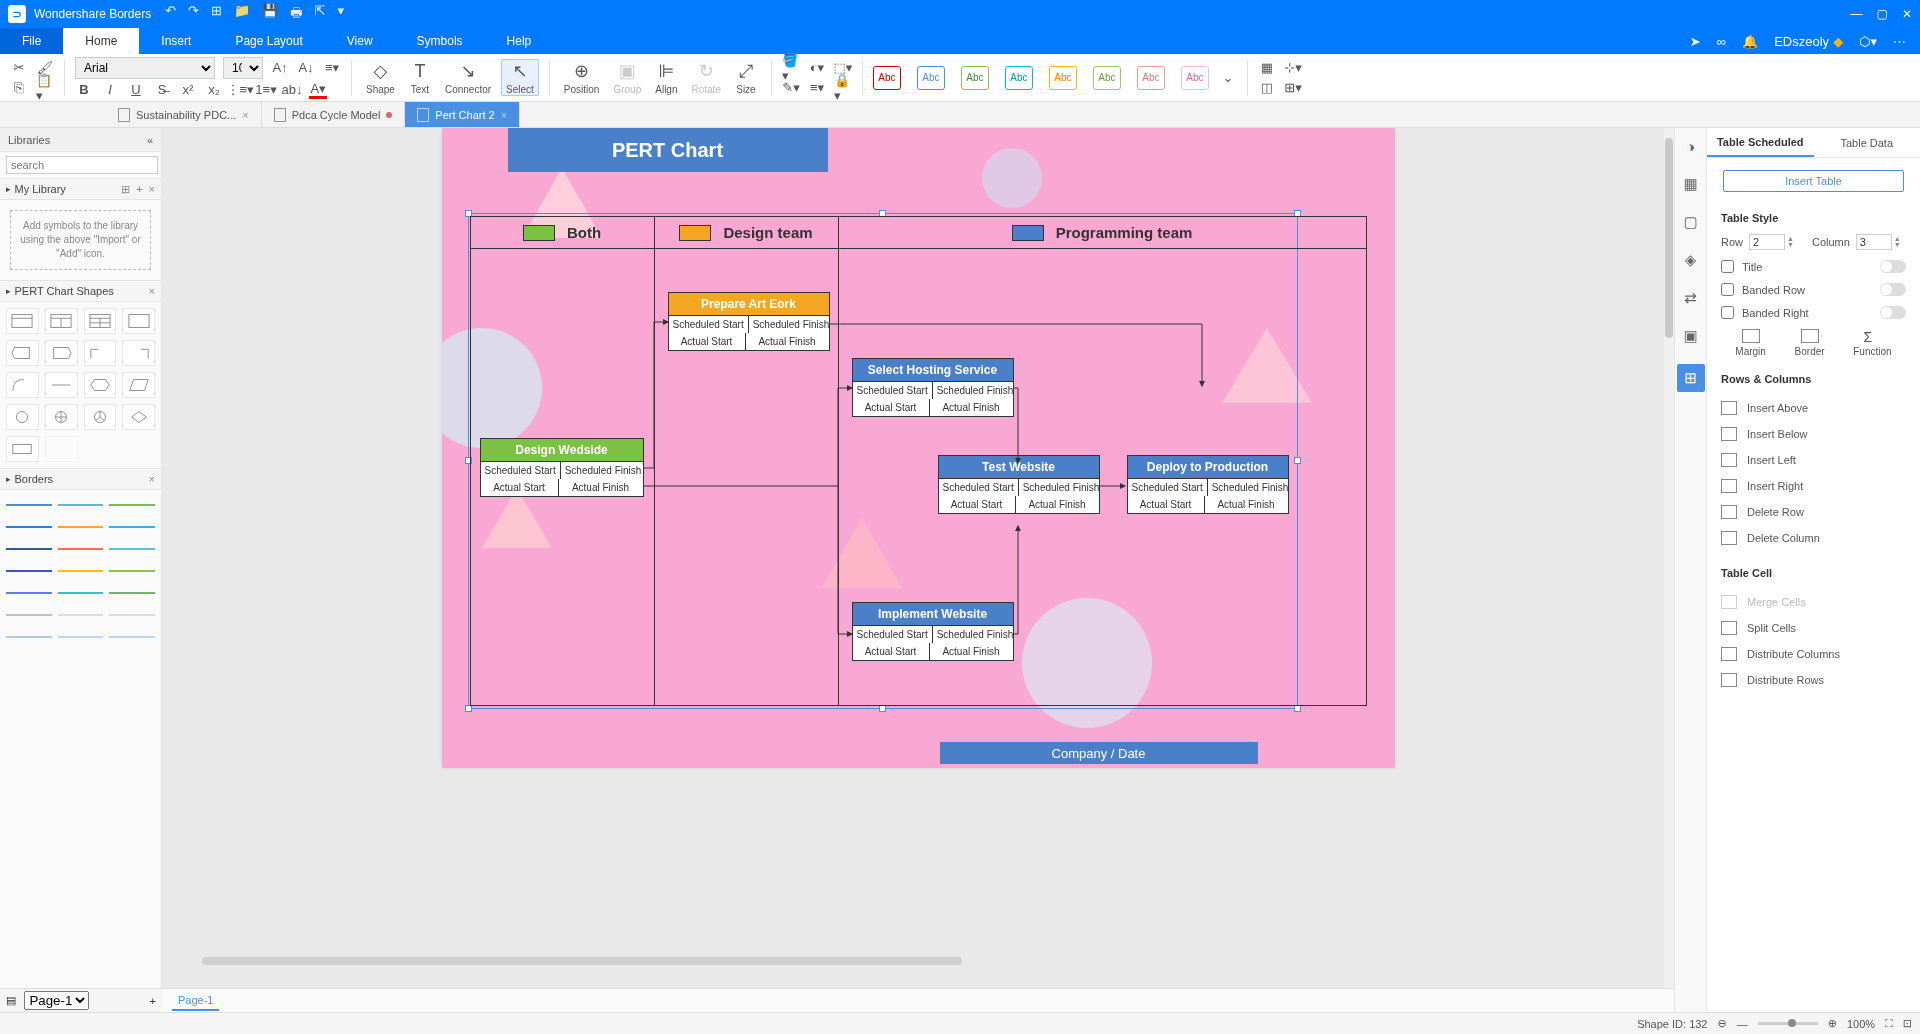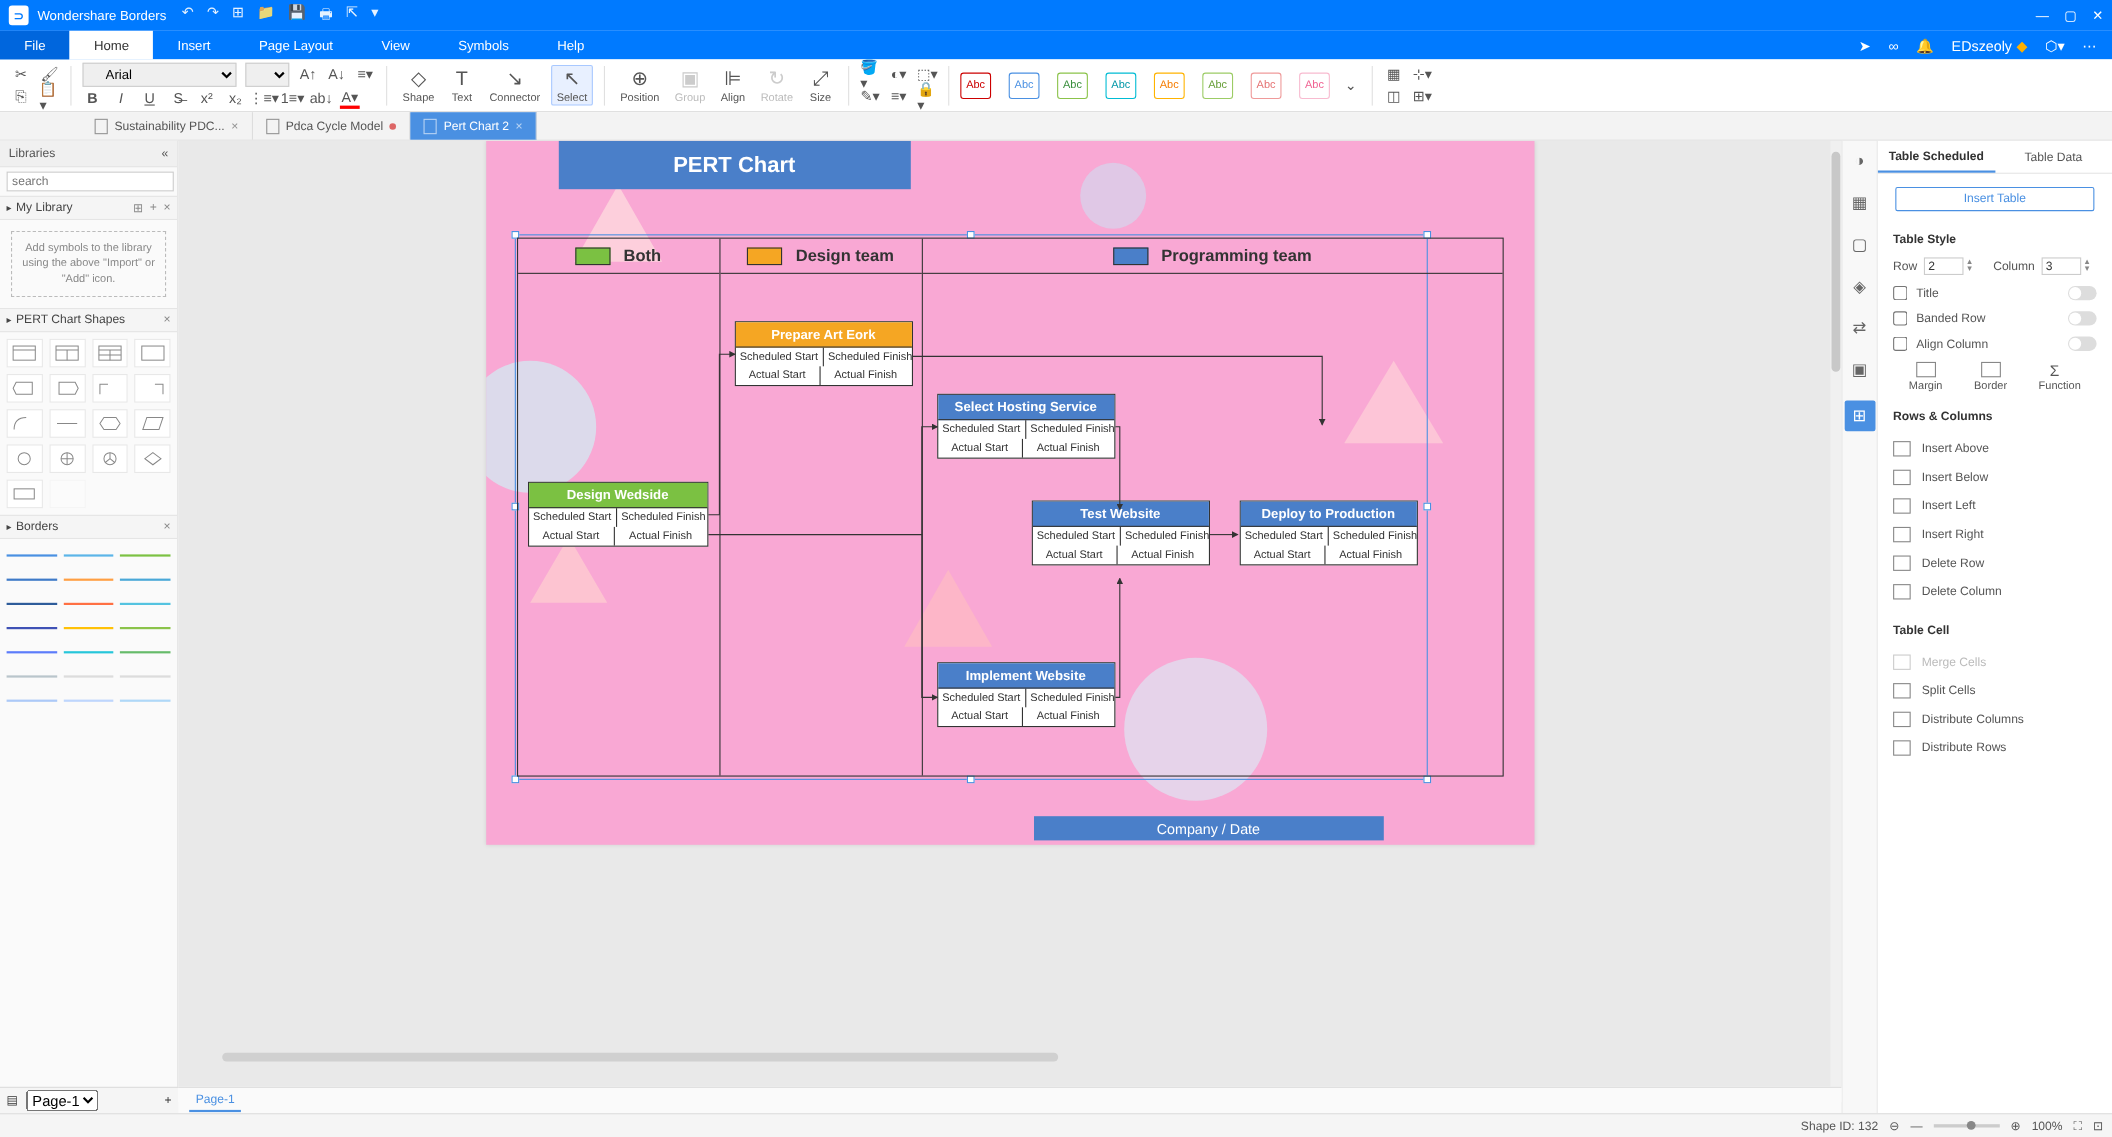--- a/index.html
+++ b/index.html
@@ -24,21 +24,21 @@
 .menubar .right span { font-size: 13px; }
 .menubar .user { font-size: 12px; display: flex; align-items: center; gap: 4px; }
 .menubar .diamond { color: #ffb000; }
 
 
 .ribbon { height: 48px; background: #fff; border-bottom: 1px solid #ddd; display: flex; align-items: center; padding: 0 10px; gap: 6px; }
 .ribbon .group { display: flex; flex-direction: column; gap: 2px; }
 .ribbon .row { display: flex; gap: 8px; align-items: center; }
 .ribbon .sep { width: 1px; height: 36px; background: #e0e0e0; margin: 0 4px; }
 .ribbon .ico { width: 18px; height: 18px; display: inline-flex; align-items: center; justify-content: center; color: #555; cursor: pointer; font-size: 13px; }
-.ribbon select, .ribbon input { border: 1px solid #ccc; font-size: 12px; padding: 2px 16px; }
+.ribbon select, .ribbon input { border: 1px solid #ccc; font-size: 12px; padding: 2px 4px; }
 .ribbon .font-name { width: 140px; }
 .ribbon .font-size { width: 40px; }
 .ribbon .bigtool { display: flex; flex-direction: column; align-items: center; gap: 2px; cursor: pointer; padding: 0 4px; }
 .ribbon .bigtool .bigico { width: 22px; height: 22px; display: flex; align-items: center; justify-content: center; font-size: 18px; color: #555; }
 .ribbon .bigtool .lbl { font-size: 10px; color: #555; }
 .ribbon .bigtool.sel { background: #e8f0ff; border: 1px solid #a8c8ff; border-radius: 2px; }
 .ribbon .bigtool.disabled .lbl { color: #bbb; }
 .ribbon .bigtool.disabled .bigico { color: #ccc; }
 .ribbon .styles { display: flex; gap: 16px; }
 .ribbon .stylebox { width: 28px; height: 24px; border: 1px solid; border-radius: 3px; display: flex; align-items: center; justify-content: center; font-size: 10px; }
@@ -326,21 +326,21 @@
         <span class="ico">▦</span>
         <span class="ico">⊹▾</span>
       </div>
     <div class="row">
         <span class="ico">◫</span>
         <span class="ico">⊞▾</span>
       </div>
   </div>
 </div>
 
-<div class="tabbar" style="padding-left:74px">
+<div class="tabbar" style="padding-left:106px">
   <div class="tab">
       <span class="doc-ico"></span>
       <span>Sustainability PDC...</span>
       <span class="close">×</span>
     </div>
   <div class="tab">
       <span class="doc-ico"></span>
       <span>Pdca Cycle Model</span>
       <span class="dirty"></span>
     </div>
@@ -745,21 +745,21 @@
           <span>Title</span>
           <div class="toggle"></div>
         </div>
       <div class="chk">
           <input type="checkbox" style="">
           <span>Banded Row</span>
           <div class="toggle"></div>
         </div>
       <div class="chk">
           <input type="checkbox" style="">
-          <span>Align Column</span>
+          <span>Banded Right</span>
           <div class="toggle"></div>
         </div>
       <div class="iconrow">
         <div class="ibtn">
             <div class="ii"></div>
             <span>Margin</span>
           </div>
         <div class="ibtn">
             <div class="ii"></div>
             <span>Border</span>

